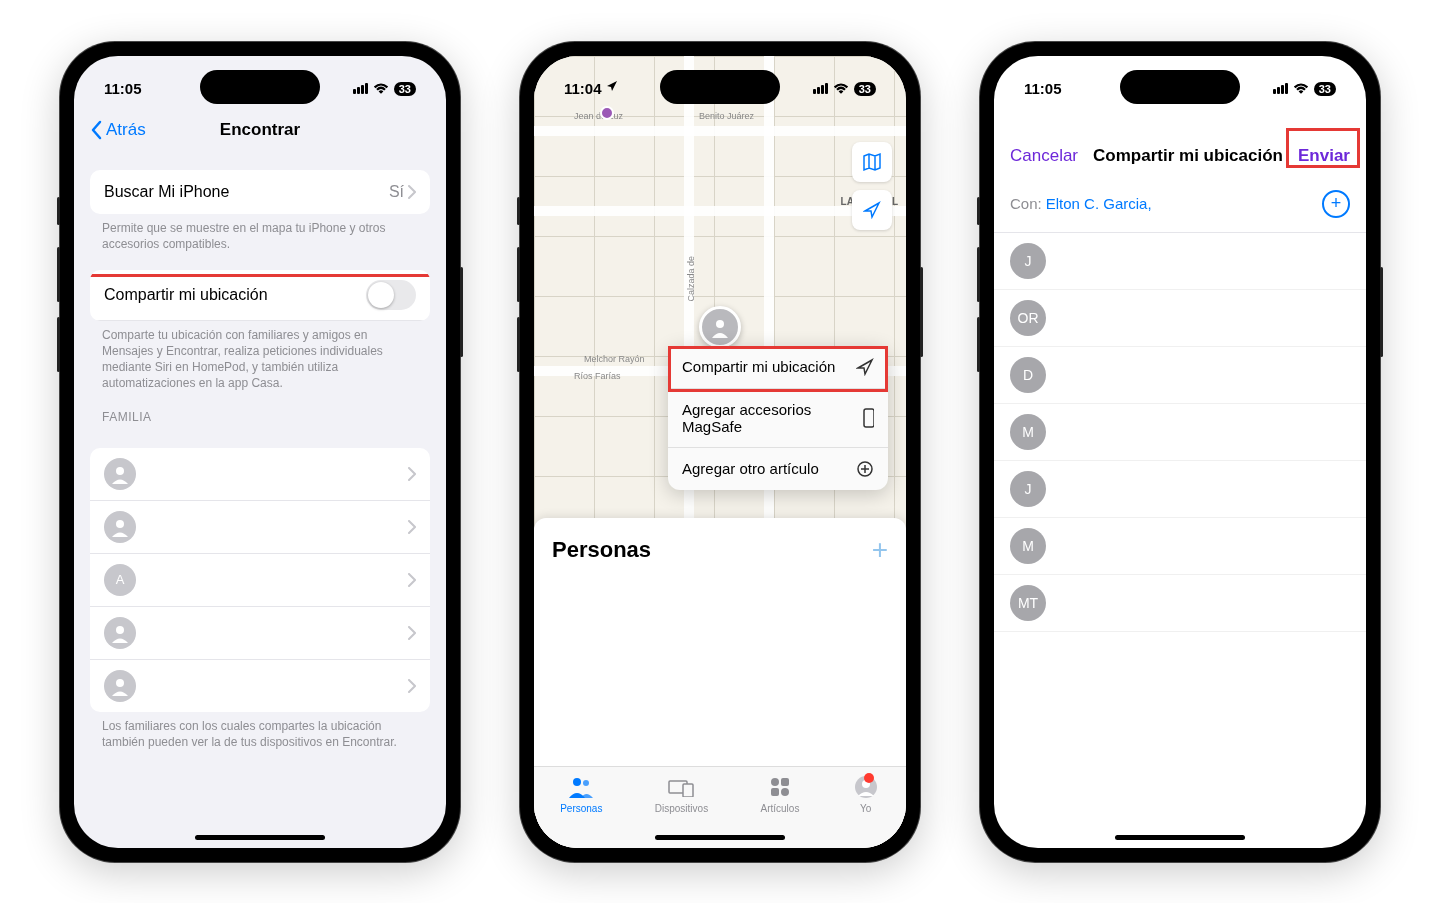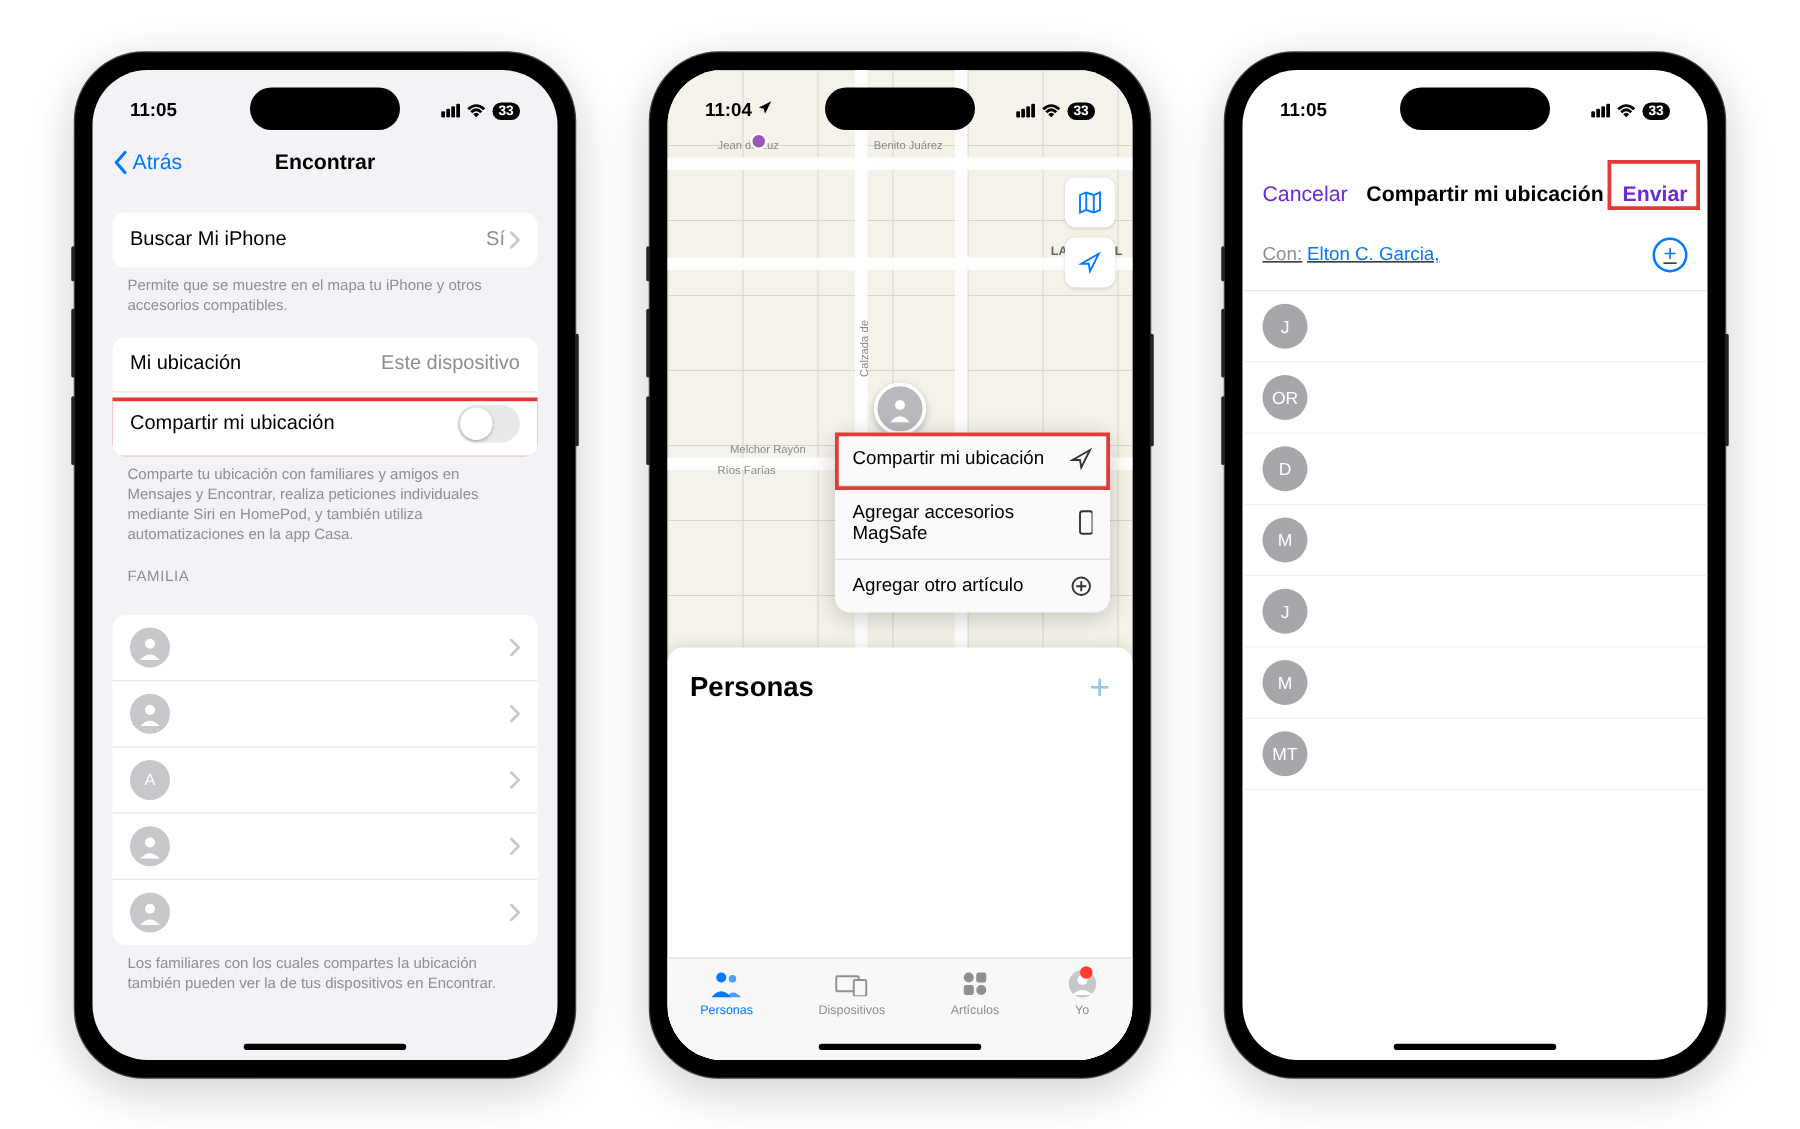--- a/index.html
+++ b/index.html
@@ -192,21 +192,21 @@
   .p3 .screen { background:#fff; }
   .nav3 {
     display:flex; align-items:center; justify-content:space-between;
     height:48px; padding:0 16px;
   }
   .nav3 .l, .nav3 .r { color:#6d28d9; font-size:17px; }
   .nav3 .r { font-weight:600; }
   .nav3 .t { font-weight:600; font-size:17px; }
   .con-row {
     display:flex; align-items:center; padding:10px 16px 14px;
-    border-bottom:0.5px solid #e5e5ea; font-size:15px;text-decoration:underline;
+    border-bottom:0.5px solid #e5e5ea; font-size:15px;
   }
   .con-row .k { color:#8e8e93; margin-right:4px; }
   .con-row .v { color:#007aff; }
   .con-row .add { margin-left:auto; width:28px; height:28px; border:2px solid #007aff; border-radius:50%; color:#007aff; display:flex; align-items:center; justify-content:center; font-size:18px; font-weight:300; }
   .clist .crow {
     display:flex; align-items:center; gap:14px;
     padding:10px 16px; border-bottom:0.5px solid #f0f0f0;
   }
   .cinit {
     width:36px; height:36px; border-radius:50%;
@@ -261,24 +261,20 @@
             <span>Sí</span>
             <svg class="chev" width="8" height="14">
                 <path d="M1 1 L7 7 L1 13" stroke="#c7c7cc" stroke-width="2" fill="none" stroke-linecap="round"></path>
               </svg>
           </span>
         </div>
       </div>
       <div class="footer-text">Permite que se muestre en el mapa tu iPhone y otros accesorios compatibles.</div>
 
       <div class="cell-group" style="position:relative">
-        <div class="cell">
-          <span class="label">Mi ubicación</span>
-          <span class="detail">Este dispositivo</span>
-        </div>
         <div class="cell">
           <span class="label">Compartir mi ubicación</span>
           <div class="toggle"></div>
         </div>
         <div class="highlight-red" style="left:-3px; right:-3px; bottom:-3px; height:50px;"></div>
       </div>
       <div class="footer-text">Comparte tu ubicación con familiares y amigos en Mensajes y Encontrar, realiza peticiones individuales mediante Siri en HomePod, y también utiliza automatizaciones en la app Casa.</div>
 
       <div class="header-text">FAMILIA</div>
       <div class="cell-group" id="family-group">

